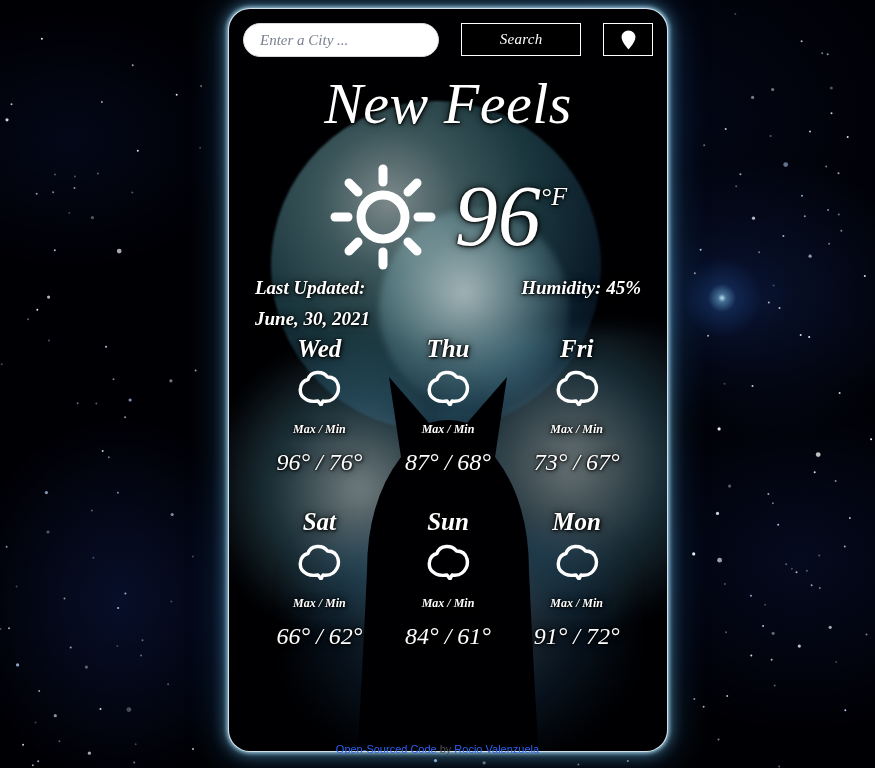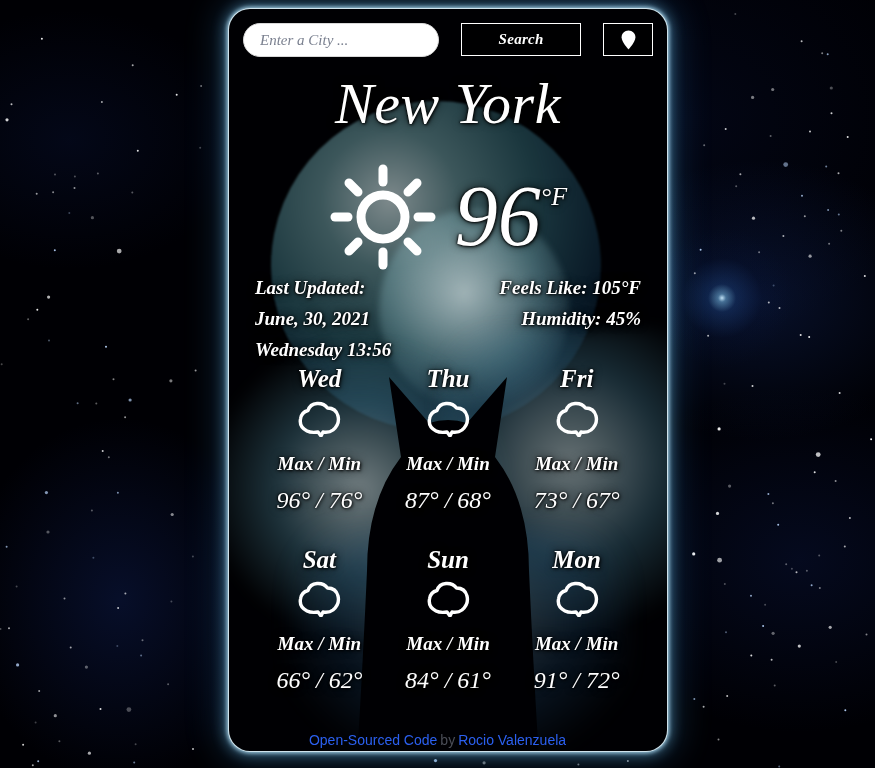--- a/index.html
+++ b/index.html
@@ -95,21 +95,21 @@
   .btn {
     height:33px;
     border:1px solid #ffffff;
     background:rgba(0,0,0,.35);
     color:#fff;
     font-family:"Liberation Serif", serif;
     font-style:italic; font-size:15px;
     display:flex; align-items:center; justify-content:center;
     cursor:pointer;
   }
-  #search-button { width:121px; letter-spacing:.3px;font-weight:bold; }
+  #search-button { width:121px; letter-spacing:.3px; }
   #location-button { width:50px; }
 
   
   .content {
     position:absolute; inset:0; z-index:5;
     padding:0 26px;
     color:#fff;
     text-shadow: 1px 1px 3px rgba(0,0,0,.95), 0 0 9px rgba(0,0,0,.85), -1px 0 2px rgba(0,0,0,.7);
   }
   #city-name {
@@ -145,33 +145,33 @@
   .fcard {
     width:33.33%;
     display:flex; flex-direction:column; align-items:center;
   }
   .fday {
     font-style:italic; font-weight:700; font-size:25px; line-height:1.1;
   }
   .ficon { margin-top:6px; height:40px; display:flex; align-items:center; }
   .fmaxmin {
     margin-top:14px;
-    font-style:italic; font-weight:700; font-size:19px;
+    font-style:italic; font-weight:700; font-size:12px;
   }
   .ftemps {
     margin-top:12px;
     font-style:italic; font-size:24px; font-weight:400;
   }
 
   
   #footer {
-    position:absolute; left:0; bottom:20px; width:100%;
+    position:absolute; left:0; bottom:13px; width:100%;
     text-align:center;
     font-family:"Liberation Sans", sans-serif;
-    font-size:14px;
+    font-size:11px;
     color:#6d6f78;
     z-index:7;
   }
   #footer a { color:#2b60f0; text-decoration:none; }
   #footer .by { color:#4a4d57; margin:0 3px; }
 </style>
 </head>
 <body>
 
 <div id="stage">
@@ -351,21 +351,21 @@
       <div class="btn" id="search-button">Search</div>
       <div class="btn" id="location-button">
         <svg width="15" height="20" viewBox="0 0 15 20">
           <path d="M7.5 0.6 C3.6 0.6 0.6 3.6 0.6 7.3 C0.6 12.2 7.5 19.4 7.5 19.4 C7.5 19.4 14.4 12.2 14.4 7.3 C14.4 3.6 11.4 0.6 7.5 0.6 Z" fill="#ffffff"></path>
         </svg>
       </div>
     </div>
 
     <div class="content">
 
-      <div id="city-name">New York</div>
+      <div id="city-name">New Feels</div>
 
       <div class="now-row">
         <svg width="108" height="108" viewBox="0 0 108 108">
           <circle cx="54" cy="54" r="22" fill="none" stroke="#ffffff" stroke-width="9"></circle>
           <g stroke="#ffffff" stroke-width="9" stroke-linecap="round">
             <line x1="54" y1="6" x2="54" y2="19"></line>
             <line x1="54" y1="89" x2="54" y2="102"></line>
             <line x1="6" y1="54" x2="19" y2="54"></line>
             <line x1="89" y1="54" x2="102" y2="54"></line>
             <line x1="20" y1="20" x2="29" y2="29"></line>
@@ -377,24 +377,22 @@
         <div class="temp-wrap">
           <span id="temp-value">96</span>
           <span id="temp-unit">°F</span>
         </div>
       </div>
 
       <div class="details">
         <div class="left">
           <div>Last Updated:</div>
           <div>June, 30, 2021</div>
-          <div>Wednesday 13:56</div>
         </div>
         <div class="right">
-          <div>Feels Like: 105°F</div>
           <div>Humidity: 45%</div>
         </div>
       </div>
 
       <div class="forecast-row first">
         <div class="fcard">
           <div class="fday">Wed</div>
           <div class="ficon">
             <svg width="46" height="36" viewBox="0 0 46 36">
                 <path d="M11 30 Q3 26 4.5 18 Q5.5 11 12 9.5 Q14 3 21 2.5 Q28 2 31.5 7 Q40 7 42 15 Q44 23 37 29 Q33 32 27 31 L25 35 L22 31 Q15 32 11 30 Z" fill="none" stroke="#ffffff" stroke-width="3.4" stroke-linejoin="round"></path>

